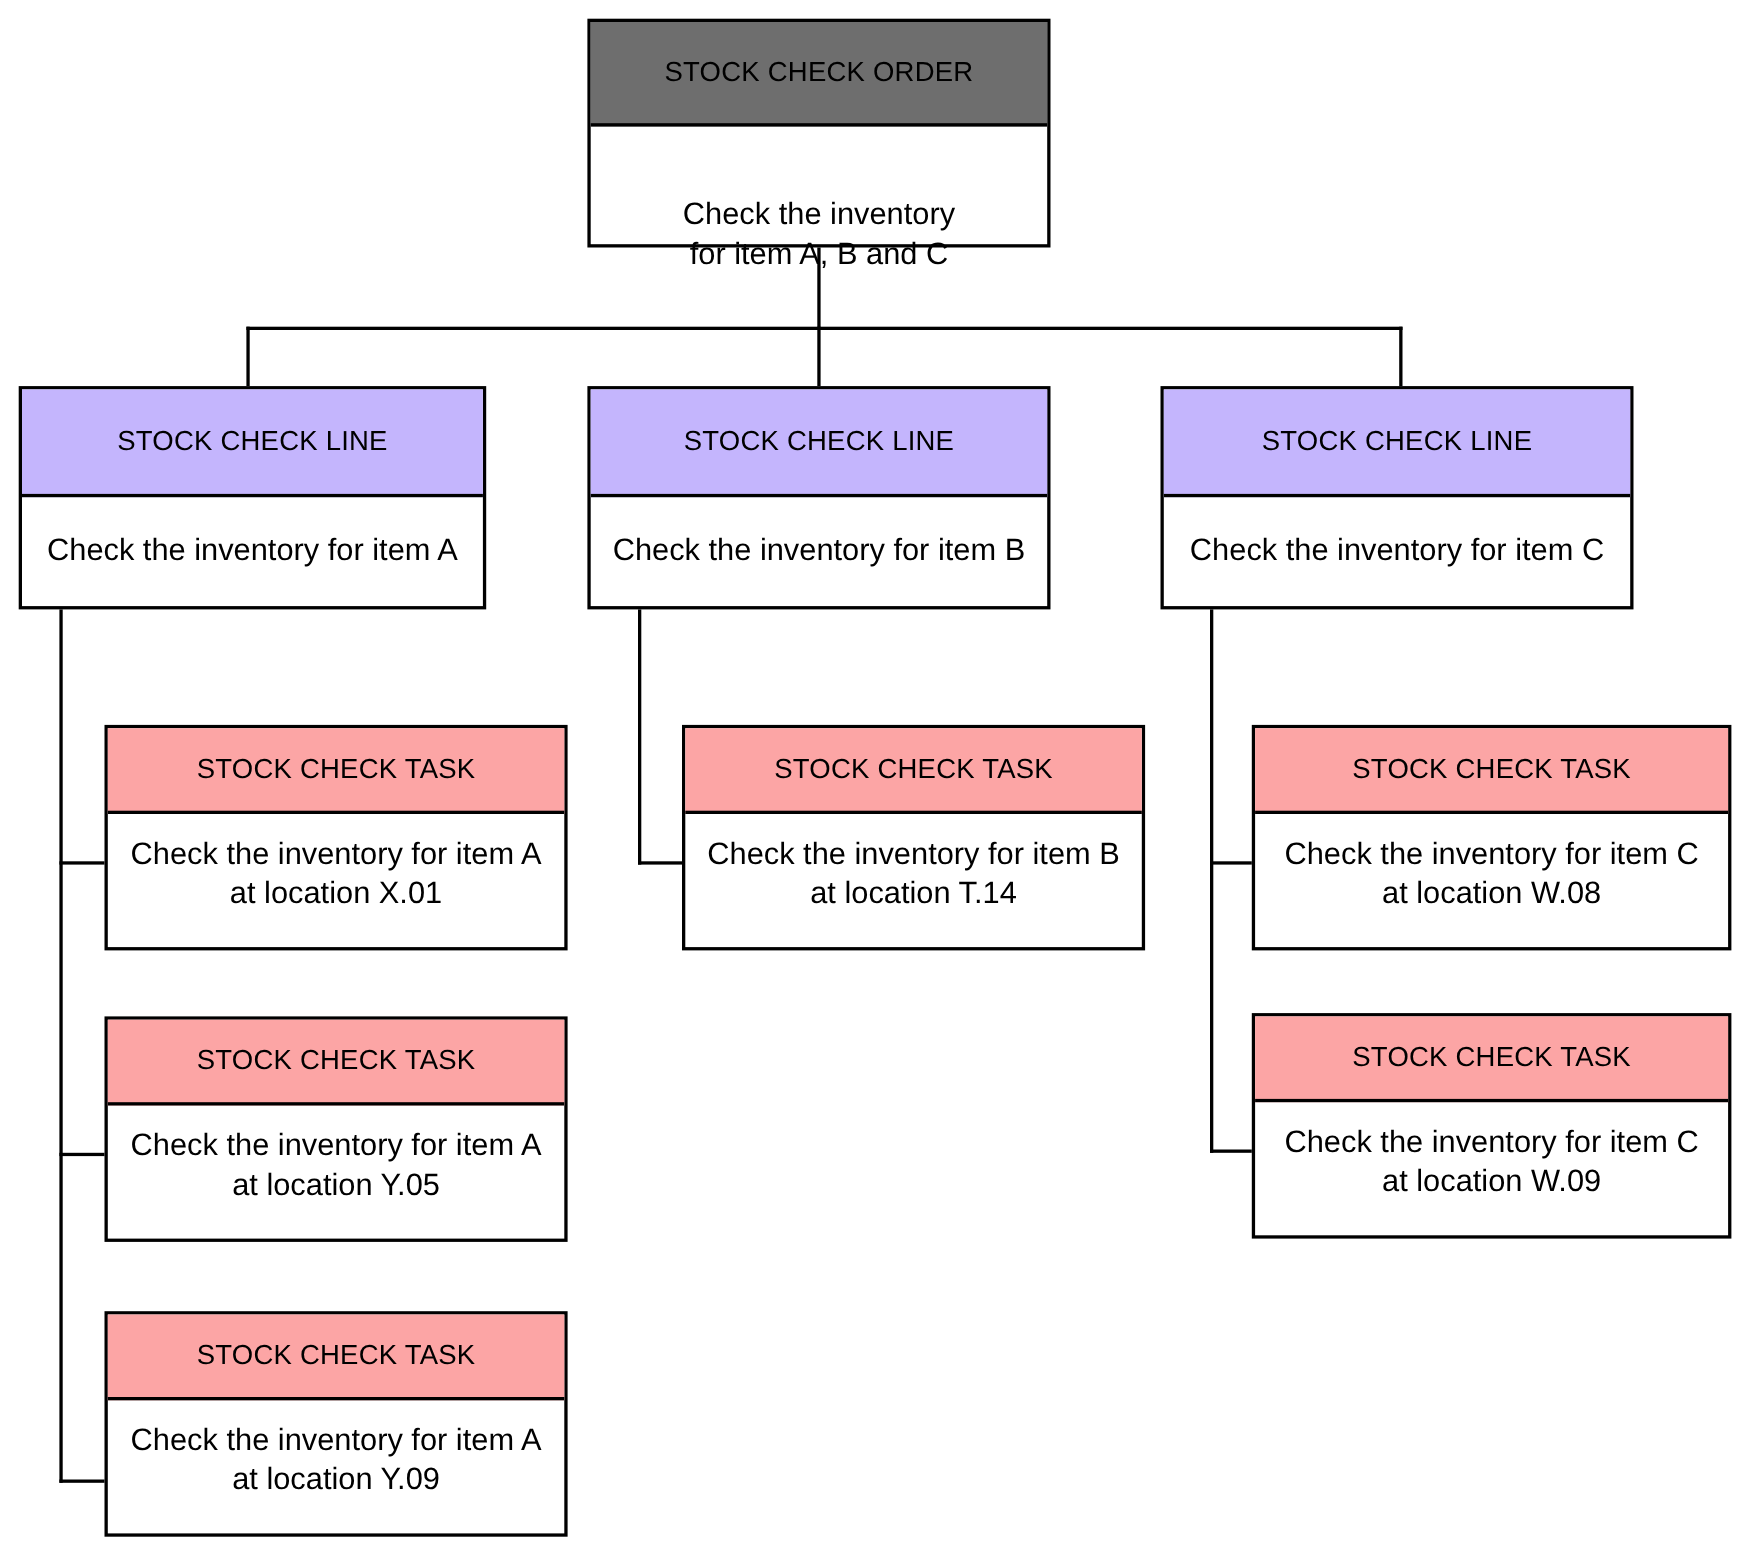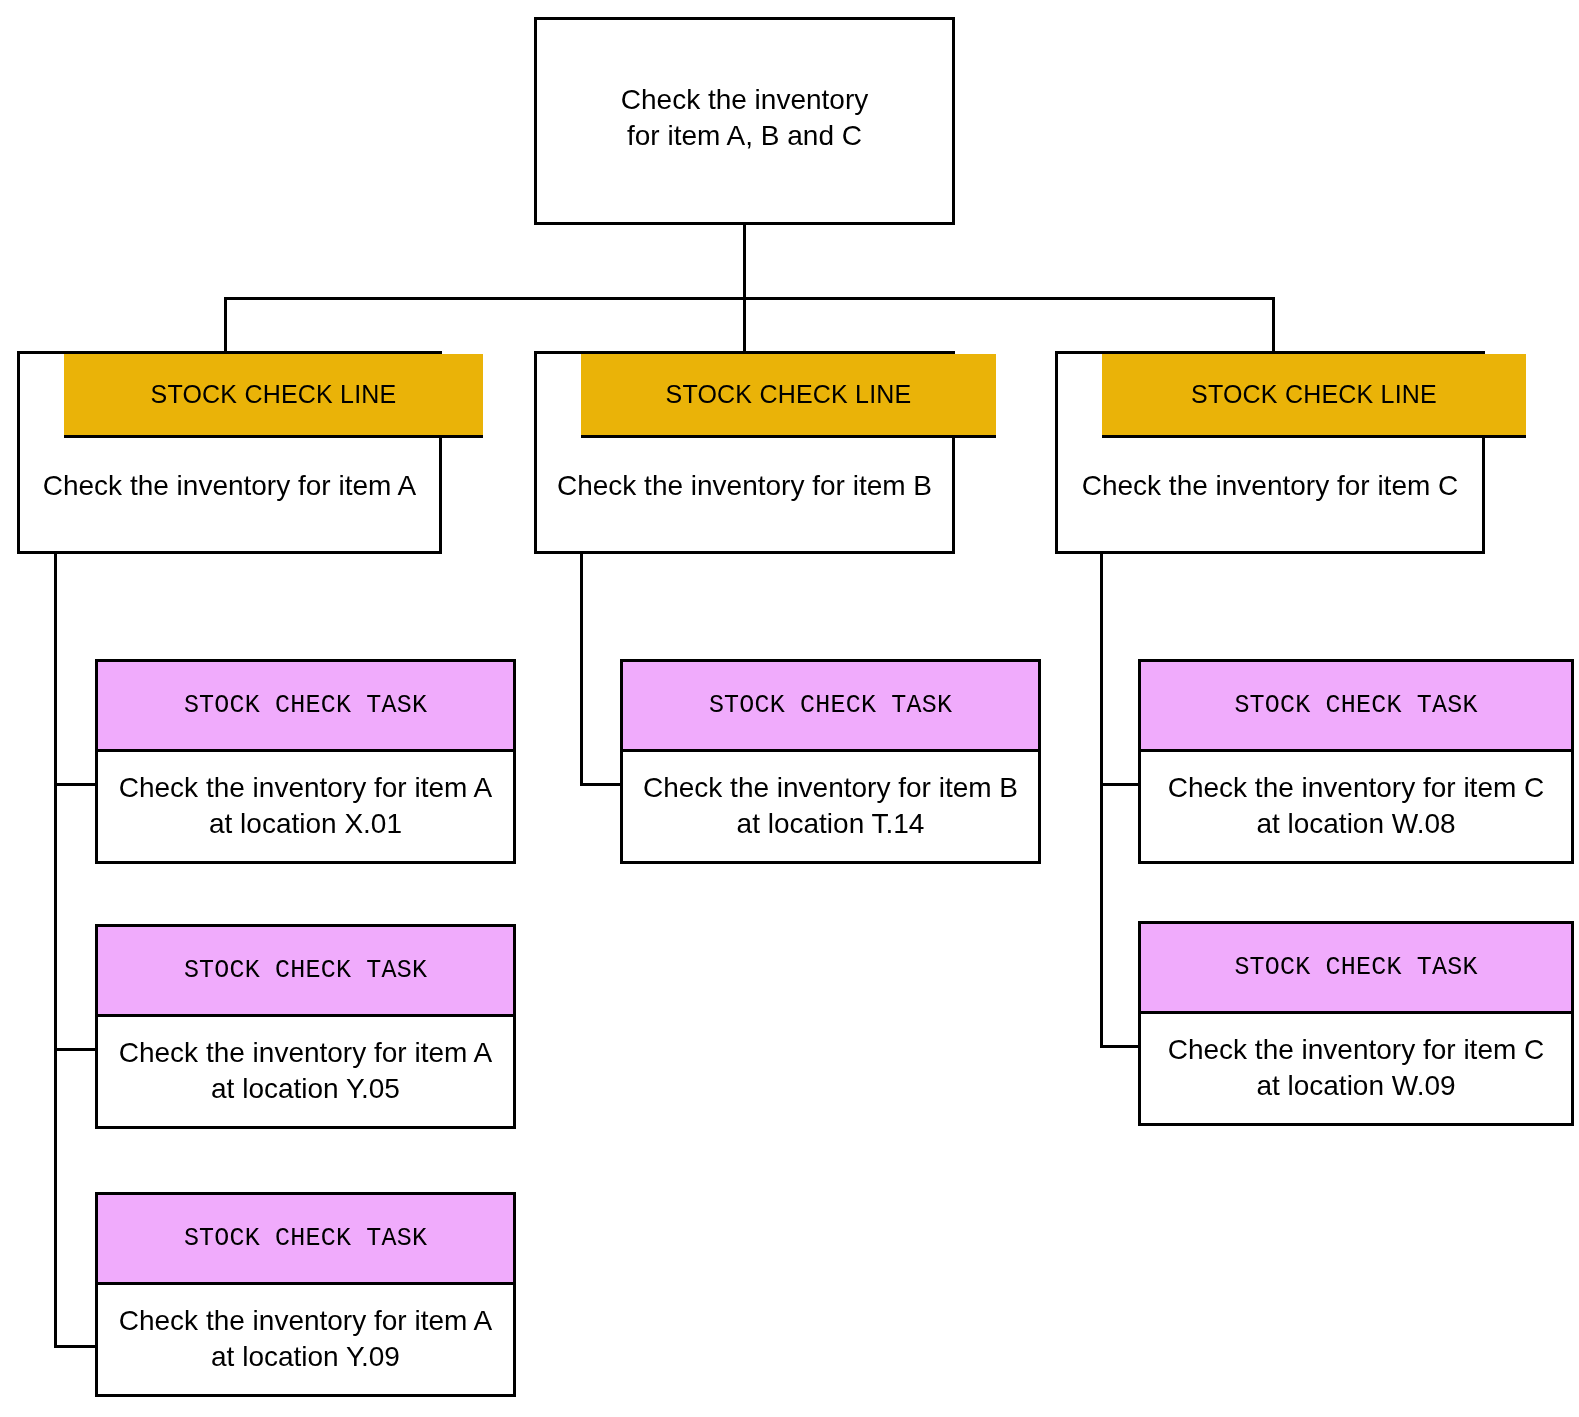--- a/index.html
+++ b/index.html
@@ -59,37 +59,35 @@
   }
   .node.order .node-body {
     height: 113px;
     font-size: 28px;
     padding-top: 18px;
     margin-top: 44px;
   }
 
   
   .node.line .node-header {
-    height: 84px;
-    background: #eab308;
+    height: 98px;
+    background: #c4b5fd;
     font-size: 25px;
-    margin-left: 44px;
   }
   .node.line .node-body {
     height: 115px;
     font-size: 28px;
     padding-top: 30px;
   }
 
   
   .node.task .node-header {
-    height: 90px;
-    background: #f0abfc;
+    height: 78px;
+    background: #fca5a5;
     font-size: 25px;
-    font-family: Liberation Mono, monospace;
   }
   .node.task .node-body {
     height: 123px;
     font-size: 28px;
     padding-top: 18px;
   }
 
   
   .conn {
     position: absolute;
@@ -118,20 +116,21 @@
   <div class="conn h" style="left:54px; top:1345px; width:44px;"></div>
 
   <div class="conn v" style="left:580px; top:551px; height:235px;"></div>
   <div class="conn h" style="left:580px; top:783px; width:43px;"></div>
 
   <div class="conn v" style="left:1100px; top:551px; height:497px;"></div>
   <div class="conn h" style="left:1100px; top:783px; width:41px;"></div>
   <div class="conn h" style="left:1100px; top:1045px; width:41px;"></div>
 
   <div class="node order" style="left:534px; top:17px; width:421px; height:208px;">
+    <div class="node-header">STOCK CHECK ORDER</div>
     <div class="node-body">Check the inventory
 for item A, B and C</div>
   </div>
 
   <div class="node line" style="left:17px; top:351px; width:425px; height:203px;">
     <div class="node-header">STOCK CHECK LINE</div>
     <div class="node-body">Check the inventory for item A</div>
   </div>
 
   <div class="node line" style="left:534px; top:351px; width:421px; height:203px;">

